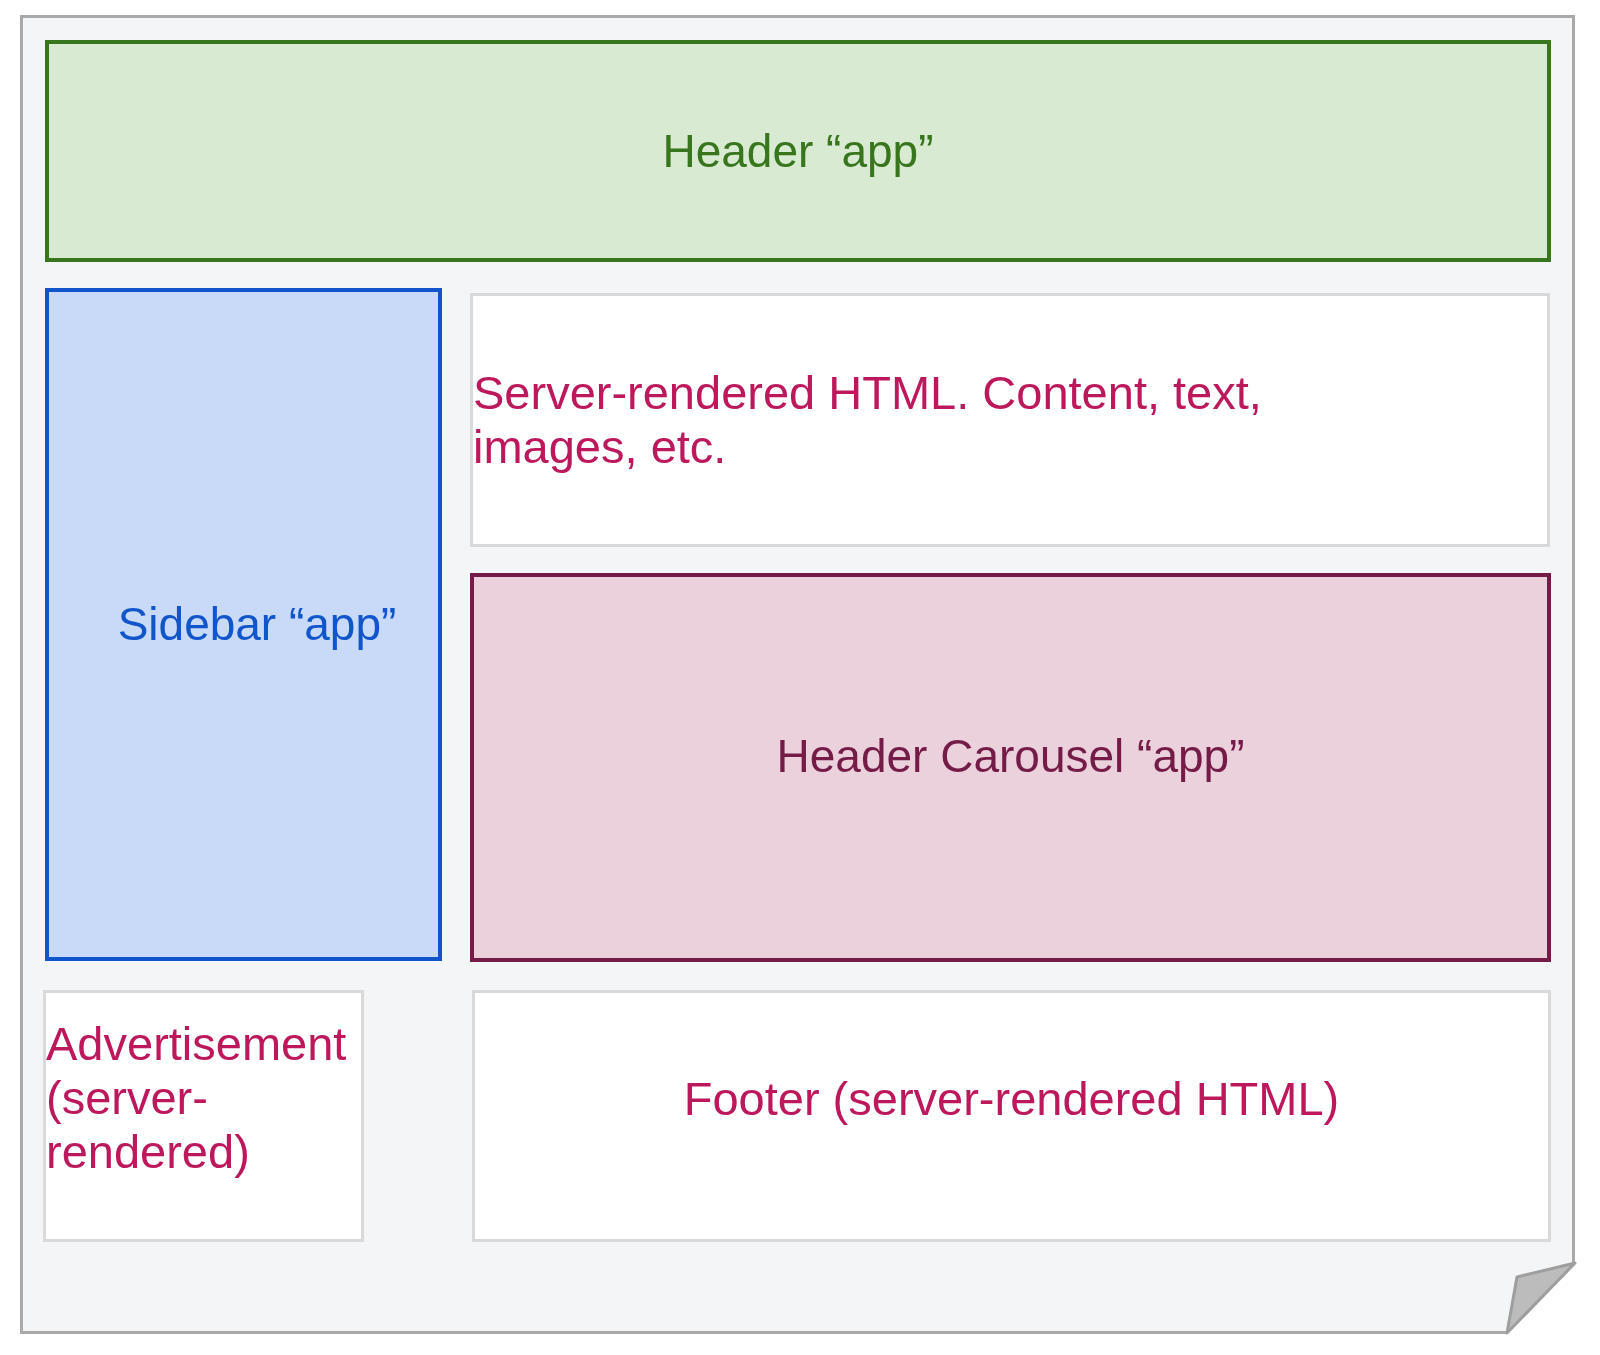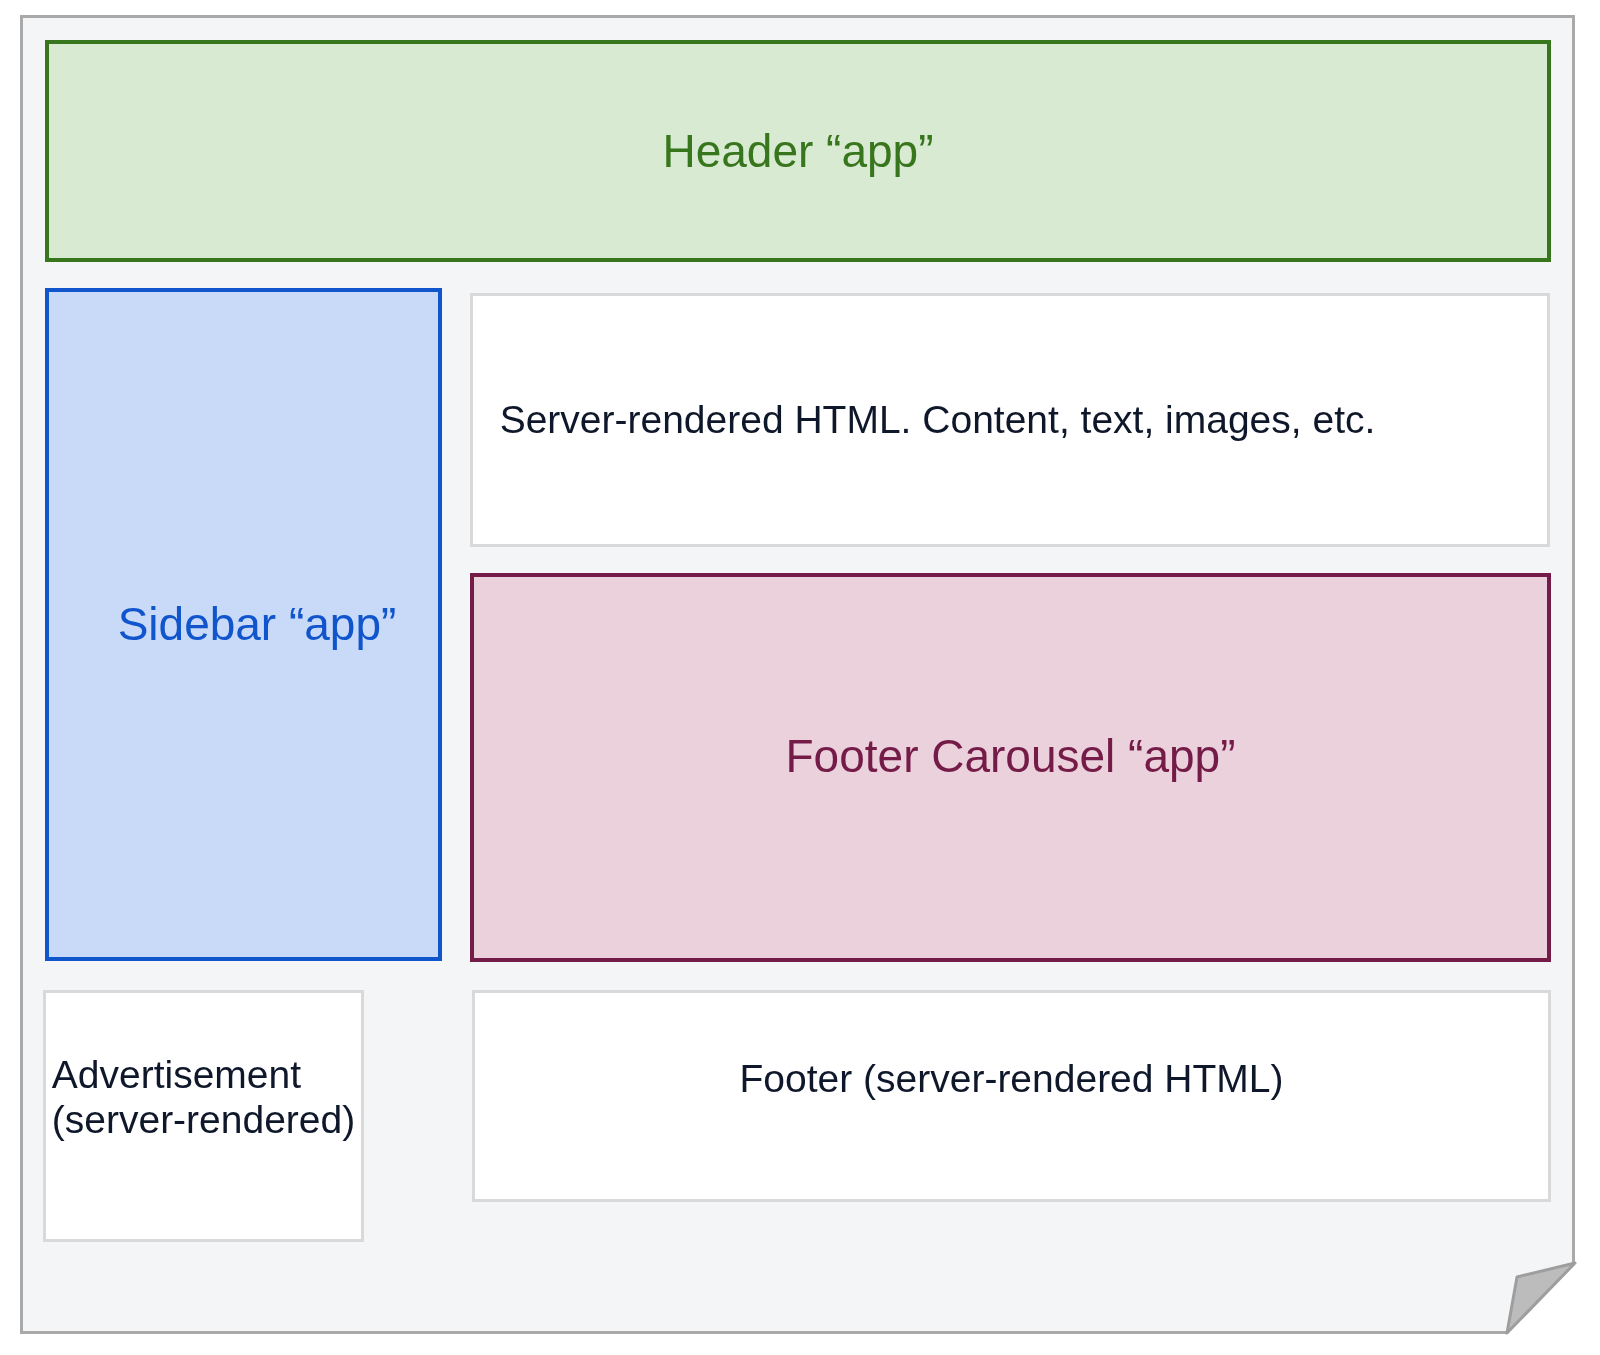--- a/index.html
+++ b/index.html
@@ -28,21 +28,21 @@
     clip-path: polygon(0 0, 100% 0, 100% calc(100% - 71px), calc(100% - 68px) 100%, 0 100%);
   }
   .box {
     position: absolute;
     box-sizing: border-box;
     display: flex;
     align-items: center;
     justify-content: center;
   }
   .label-lg { font-size: 46px; line-height: 1.15; }
-  .label-gray { font-size: 39px; line-height: 1.15; color: #0f172a; }
+  .label-gray { font-size: 47px; line-height: 1.15; color: #be185d; }
 
   .header-box {
     left: 22px; top: 22px; width: 1506px; height: 222px;
     background: #d9ead3;
     border: 4px solid #38761d;
     color: #38761d;
   }
   .sidebar-box {
     left: 22px; top: 270px; width: 397px; height: 673px;
     background: #c9daf8;
@@ -63,21 +63,21 @@
     color: #741b47;
     padding-bottom: 22px;
   }
   .ad-box {
     left: 20px; top: 972px; width: 321px; height: 252px;
     background: #ffffff;
     border: 3px solid #d9d9d9;
     padding-bottom: 36px;
   }
   .footer-box {
-    left: 449px; top: 972px; width: 1079px; height: 212px;
+    left: 449px; top: 972px; width: 1079px; height: 252px;
     background: #ffffff;
     border: 3px solid #d9d9d9;
     padding-bottom: 34px;
   }
   .multiline { white-space: pre-line; }
 
   
   .fold {
     position: absolute;
     left: 1495px;
@@ -100,21 +100,21 @@
 
     <div class="box sidebar-box">
       <span class="label-lg">Sidebar “app”</span>
     </div>
 
     <div class="box content-box">
       <span class="label-gray">Server-rendered HTML. Content, text, images, etc.</span>
     </div>
 
     <div class="box carousel-box">
-      <span class="label-lg">Footer Carousel “app”</span>
+      <span class="label-lg">Header Carousel “app”</span>
     </div>
 
     <div class="box ad-box">
       <span class="label-gray multiline">Advertisement
 (server-rendered)</span>
     </div>
 
     <div class="box footer-box">
       <span class="label-gray">Footer (server-rendered HTML)</span>
     </div>

